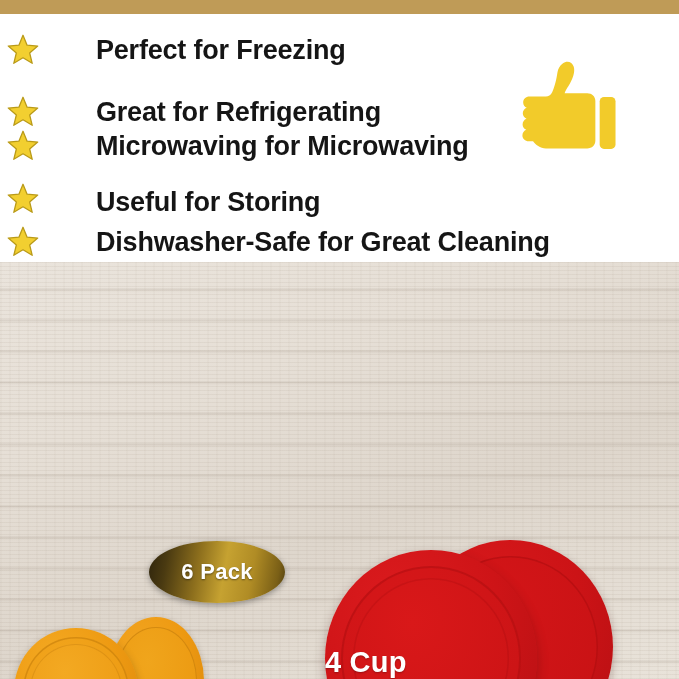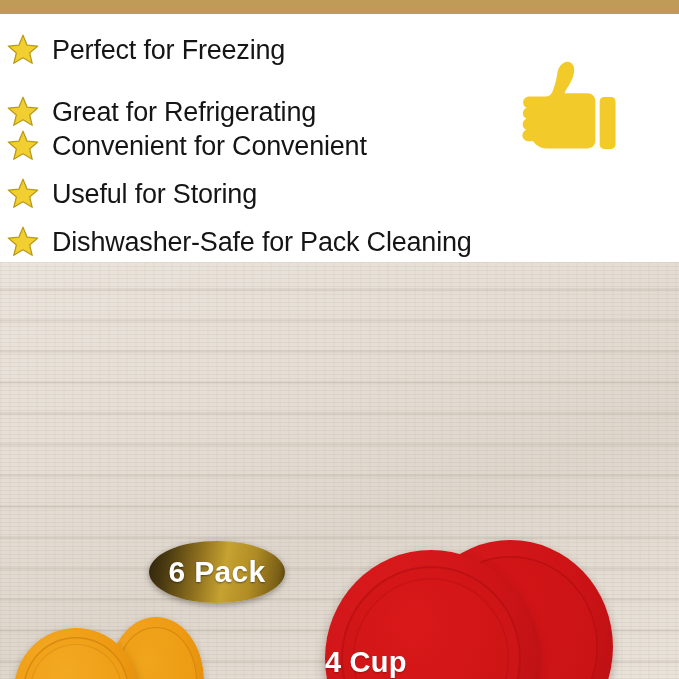--- a/index.html
+++ b/index.html
@@ -39,37 +39,38 @@
     position: absolute;
     left: 6px;
     height: 44px;
     display: flex;
     align-items: center;
     gap: 12px;
   }
   .feature-row:nth-child(1) { top: 14px; }
   .feature-row:nth-child(2) { top: 76px; }
   .feature-row:nth-child(3) { top: 110px; }
-  .feature-row:nth-child(4) { top: 158px; }
+  .feature-row:nth-child(4) { top: 158px; align-items: flex-end; }
   .feature-row:nth-child(5) { top: 206px; }
 
   .star-icon {
     width: 34px;
     height: 34px;
     flex: 0 0 34px;
     display: block;
   }
   .feature-text {
     font-family: "Liberation Sans", sans-serif;
     font-size: 27px;
-    font-weight: 400;
+    font-weight: 700;
     letter-spacing: -0.2px;
     color: #151515;
     white-space: nowrap;
     line-height: 1;
+    margin-left: 44px;
   }
 
   
   #thumbs-up {
     position: absolute;
     left: 520px;
     top: 44px;
     width: 96px;
     height: 104px;
   }
@@ -206,21 +207,21 @@
         #4a390f 100%);
     box-shadow: 0 2px 6px rgba(0,0,0,0.35);
     display: flex;
     align-items: center;
     justify-content: center;
   }
   #pack-badge-label {
     color: #ffffff;
     font-family: "Liberation Sans", sans-serif;
     font-weight: bold;
-    font-size: 30px;
+    font-size: 22px;
     letter-spacing: 0.3px;
     text-shadow: 0 1px 2px rgba(0,0,0,0.45);
     line-height: 1;
   }
 </style>
 </head>
 <body>
 
 <div id="stage">
 
@@ -239,35 +240,35 @@
       <svg class="star-icon" viewBox="0 0 24 24">
         <path d="M12 1.6 L14.9 8.6 L22.4 9.2 L16.7 14.1 L18.5 21.4 L12 17.5 L5.5 21.4 L7.3 14.1 L1.6 9.2 L9.1 8.6 Z" fill="#f2cf30" stroke="#b99a18" stroke-width="0.9" stroke-linejoin="round"></path>
       </svg>
       <span class="feature-text">Great for Refrigerating</span>
     </div>
 
     <div class="feature-row">
       <svg class="star-icon" viewBox="0 0 24 24">
         <path d="M12 1.6 L14.9 8.6 L22.4 9.2 L16.7 14.1 L18.5 21.4 L12 17.5 L5.5 21.4 L7.3 14.1 L1.6 9.2 L9.1 8.6 Z" fill="#f2cf30" stroke="#b99a18" stroke-width="0.9" stroke-linejoin="round"></path>
       </svg>
-      <span class="feature-text">Convenient for Convenient</span>
+      <span class="feature-text">Microwaving for Microwaving</span>
     </div>
 
     <div class="feature-row">
       <svg class="star-icon" viewBox="0 0 24 24">
         <path d="M12 1.6 L14.9 8.6 L22.4 9.2 L16.7 14.1 L18.5 21.4 L12 17.5 L5.5 21.4 L7.3 14.1 L1.6 9.2 L9.1 8.6 Z" fill="#f2cf30" stroke="#b99a18" stroke-width="0.9" stroke-linejoin="round"></path>
       </svg>
       <span class="feature-text">Useful for Storing</span>
     </div>
 
     <div class="feature-row">
       <svg class="star-icon" viewBox="0 0 24 24">
         <path d="M12 1.6 L14.9 8.6 L22.4 9.2 L16.7 14.1 L18.5 21.4 L12 17.5 L5.5 21.4 L7.3 14.1 L1.6 9.2 L9.1 8.6 Z" fill="#f2cf30" stroke="#b99a18" stroke-width="0.9" stroke-linejoin="round"></path>
       </svg>
-      <span class="feature-text">Dishwasher-Safe for Pack Cleaning</span>
+      <span class="feature-text">Dishwasher-Safe for Great Cleaning</span>
     </div>
 
     <svg id="thumbs-up" viewBox="0 0 100 108">
       <path fill="#f2cb2a" d="
         M44.5 5.5
         C49 2 54.5 4 56 9
         C57.6 14.5 55 22 50.5 29
         C48.5 32 47 34.5 46.5 36.5
         L70 36.5
         C75 36.5 78.5 40 78.5 44.5

